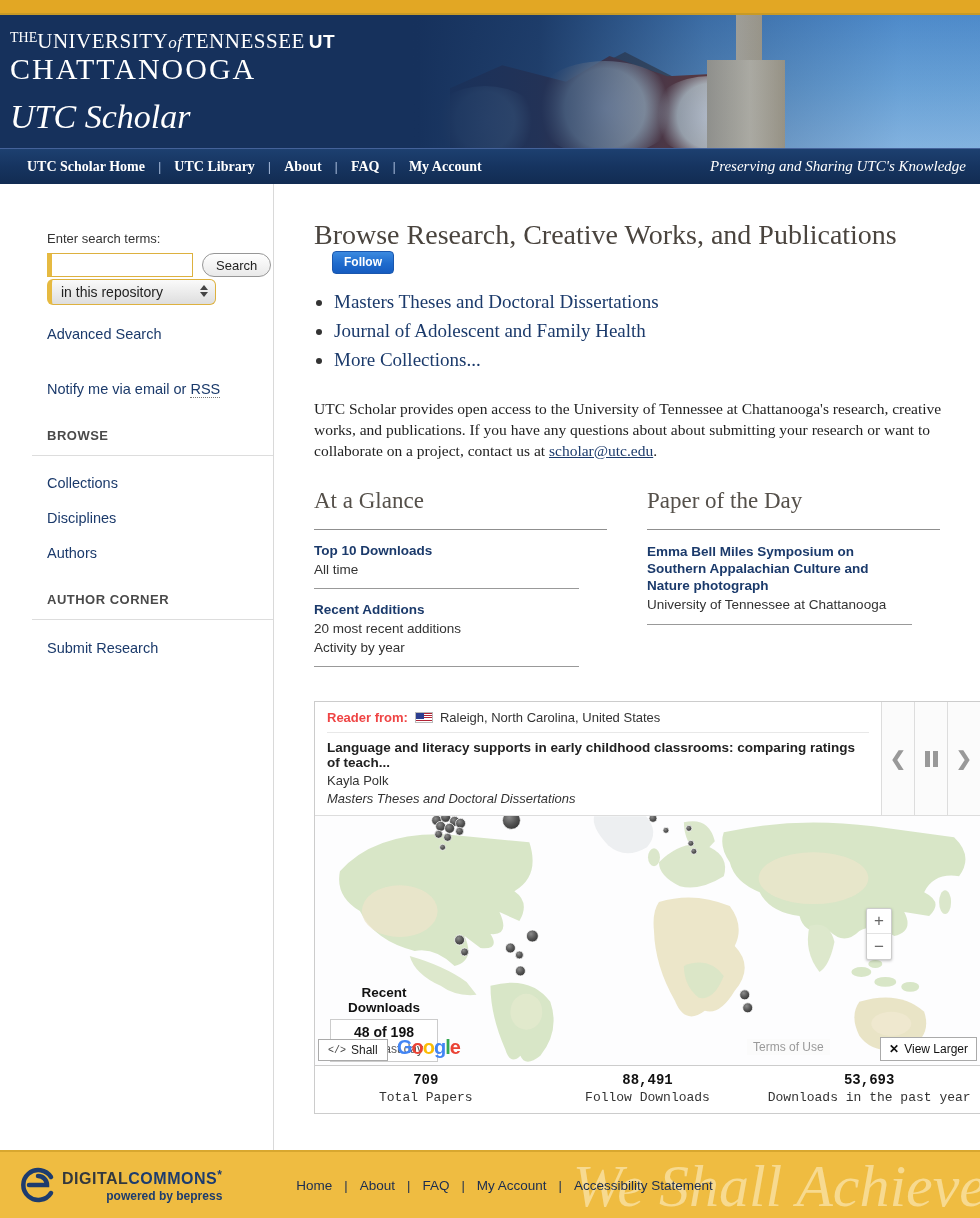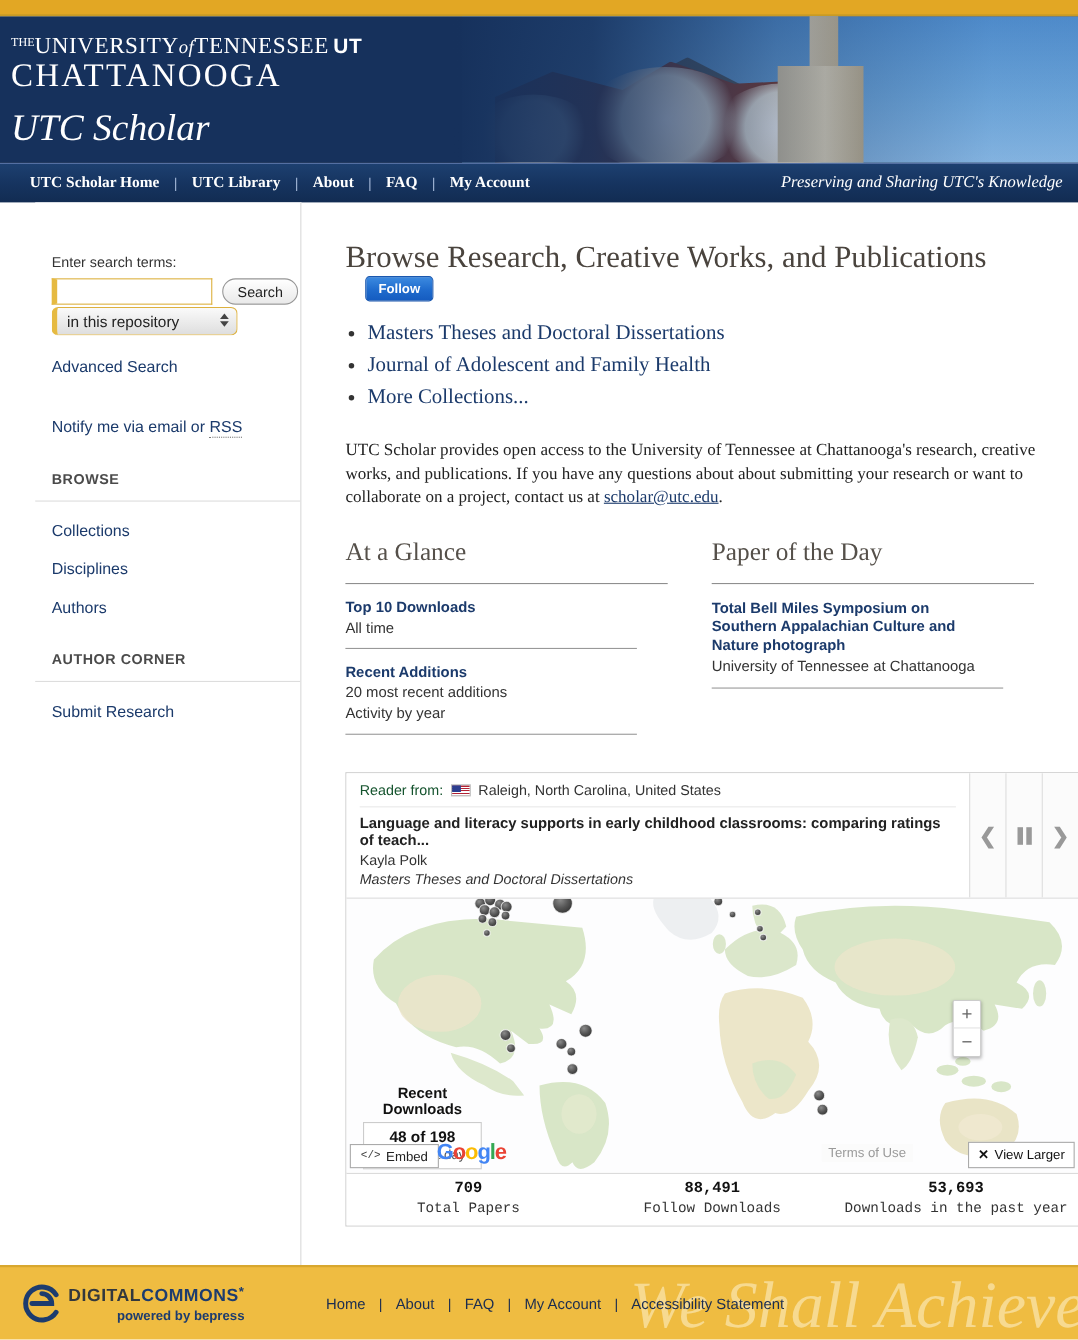--- a/index.html
+++ b/index.html
@@ -22,21 +22,21 @@
      background:radial-gradient(circle, #ffffff 0%, #f1ede2 45%, rgba(241,237,226,0) 72%); }
   .ph-blossom1 { left:110px; width:150px; height:95px; }
   .ph-blossom2 { left:10px; width:110px; height:70px; }
   .ph-blossom3 { left:230px; width:120px; height:80px; }
   .ph-monu { position:absolute; right:195px; bottom:0; width:78px; height:88px; background:linear-gradient(90deg,#cfc2a6,#e2d7bd 55%,#b9ac90); }
   .ph-obelisk { position:absolute; right:218px; bottom:80px; width:26px; height:60px; background:linear-gradient(90deg,#d8ccb2,#c4b698); }
   .banner-overlay { position:absolute; inset:0;
      background:linear-gradient(90deg, #16315c 0%, #16315c 42%, rgba(22,49,92,0.88) 55%, rgba(22,49,92,0.35) 72%, rgba(22,49,92,0.02) 92%); }
   .banner-inner { position:relative; z-index:2; padding:14px 0 0 10px; color:#fff; }
   .logo-line1 { font-family:"Liberation Serif", serif; font-size:21px; letter-spacing:.5px; color:#fff; }
-  .logo-the { font-size:11px; vertical-align:6px; letter-spacing:0; }
+  .logo-the { font-size:14px; vertical-align:6px; letter-spacing:0; }
   .logo-of { font-style:italic; font-size:17px; }
   .logo-ut { font-family:"Liberation Sans", sans-serif; font-weight:bold; font-size:19px; margin-left:4px; }
   .logo-line2 { font-family:"Liberation Serif", serif; font-size:30px; letter-spacing:2px; line-height:30px; }
   .site-title { font-family:"Liberation Serif", serif; font-style:italic; font-size:34px; margin-top:14px; }
 
   
   .navbar { height:36px; background:linear-gradient(180deg,#1d4070 0%,#163460 50%,#122c52 100%);
      border-top:1px solid #44629a; display:flex; align-items:center; color:#fff; padding:0 14px; }
   .nav-left { display:flex; align-items:center; gap:0; }
   .nav-item { font-family:"Liberation Serif", serif; font-weight:bold; font-size:14px; color:#fff; padding:0 13px; cursor:pointer; white-space:nowrap; }
@@ -86,21 +86,21 @@
   .glance-sub { font-size:13.5px; color:#333; margin-top:4px; }
   .potd-title { margin-top:13px; color:#1b3a6b; font-weight:bold; font-size:13.5px; line-height:17px; cursor:pointer; width:260px; }
   .potd-inst { font-size:13.5px; color:#333; margin-top:3px; }
   .potd-rule { border:none; border-top:1px solid #999; width:265px; margin-top:12px; }
 
   
   .widget { margin-top:34px; width:667px; border:1px solid #ccc; }
   .widget-head { display:flex; background:#fff; }
   .widget-head-main { flex:1; padding:8px 12px 9px; }
   .reader-line { display:flex; align-items:center; gap:7px; padding-bottom:7px; border-bottom:1px solid #e8e8e8; }
-  .reader-label { font-weight:normal; font-size:13px; color:#14532d; }
+  .reader-label { font-weight:bold; font-size:13px; color:#ef4444; }
   .flag { width:18px; height:11px; border:1px solid #bbb; position:relative;
      background:repeating-linear-gradient(180deg,#b22234 0 1px,#fff 1px 2.2px); }
   .flag::after { content:""; position:absolute; left:0; top:0; width:8px; height:6px; background:#2c3e8f; }
   .reader-loc { font-size:13px; color:#333; }
   .reader-title { margin-top:7px; font-weight:bold; font-size:13.5px; color:#222; }
   .reader-author { font-size:13px; color:#333; margin-top:3px; }
   .reader-coll { font-size:13px; color:#333; font-style:italic; margin-top:3px; }
   .carousel { display:flex; }
   .car-btn { width:33px; border-left:1px solid #ddd; background:#fbfbfb; display:flex; align-items:center; justify-content:center; cursor:pointer; }
   .chev { color:#999; font-size:19px; font-weight:bold; }
@@ -252,21 +252,21 @@
             <div class="glance-sub">All time</div>
           </div>
           <div class="glance-item">
             <div class="glance-title">Recent Additions</div>
             <div class="glance-sub">20 most recent additions</div>
             <div class="glance-sub">Activity by year</div>
           </div>
         </div>
         <div class="col">
           <h2 class="col-heading">Paper of the Day</h2>
-          <div class="potd-title">Total Bell Miles Symposium on Southern Appalachian Culture and Nature photograph</div>
+          <div class="potd-title">Emma Bell Miles Symposium on Southern Appalachian Culture and Nature photograph</div>
           <div class="potd-inst">University of Tennessee at Chattanooga</div>
           <hr class="potd-rule">
         </div>
       </div>
 
       <div class="widget">
         <div class="widget-head">
           <div class="widget-head-main">
             <div class="reader-line">
               <span class="reader-label">Reader from:</span>
@@ -369,21 +369,21 @@
           <div class="recent-dl">
             <div class="recent-dl-label">Recent Downloads</div>
             <div class="recent-dl-box">
               <div class="recent-dl-count">48 of 198</div>
               <div class="recent-dl-period">in the past day</div>
             </div>
           </div>
 
           <div class="embed-btn">
             <span class="embed-code">&lt;/&gt;</span>
-            <span>Embed</span>
+            <span>Shall</span>
           </div>
 
           <div class="google-logo"><span class="g1">G</span><span class="g2">o</span><span class="g3">o</span><span class="g4">g</span><span class="g5">l</span><span class="g6">e</span></div>
 
           <div class="terms">Terms of Use</div>
 
           <div class="view-larger">
             <span class="vl-icon">✕</span>
             <span>View Larger</span>
           </div>

